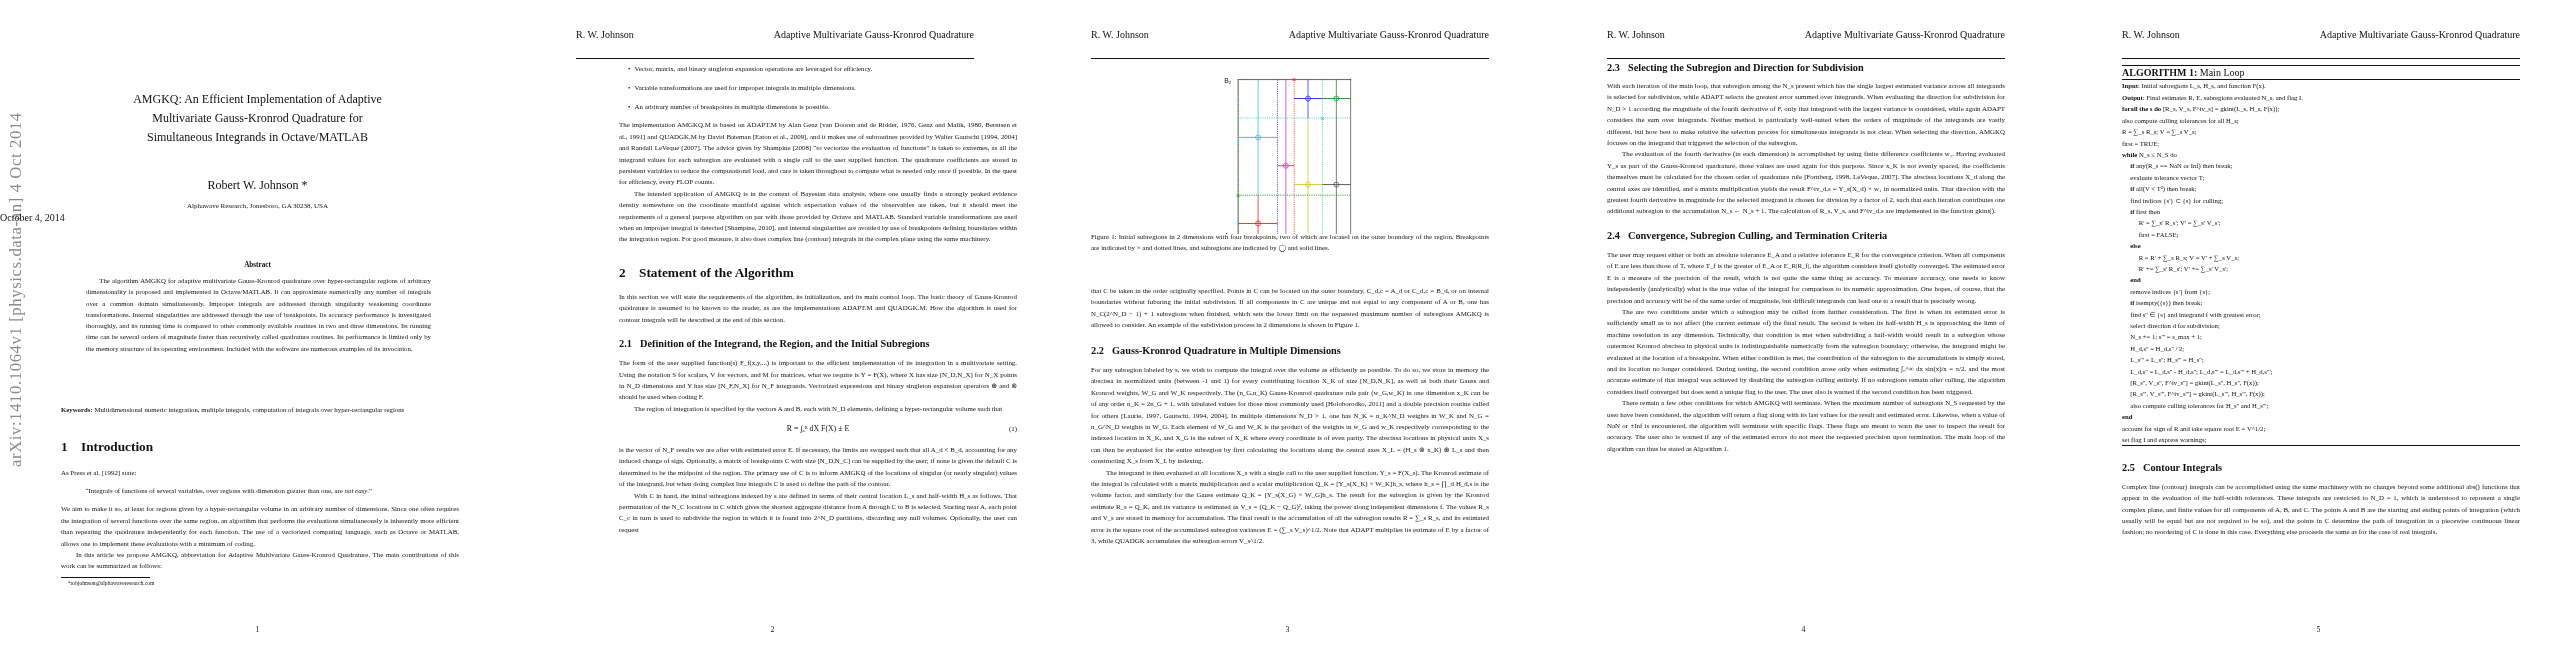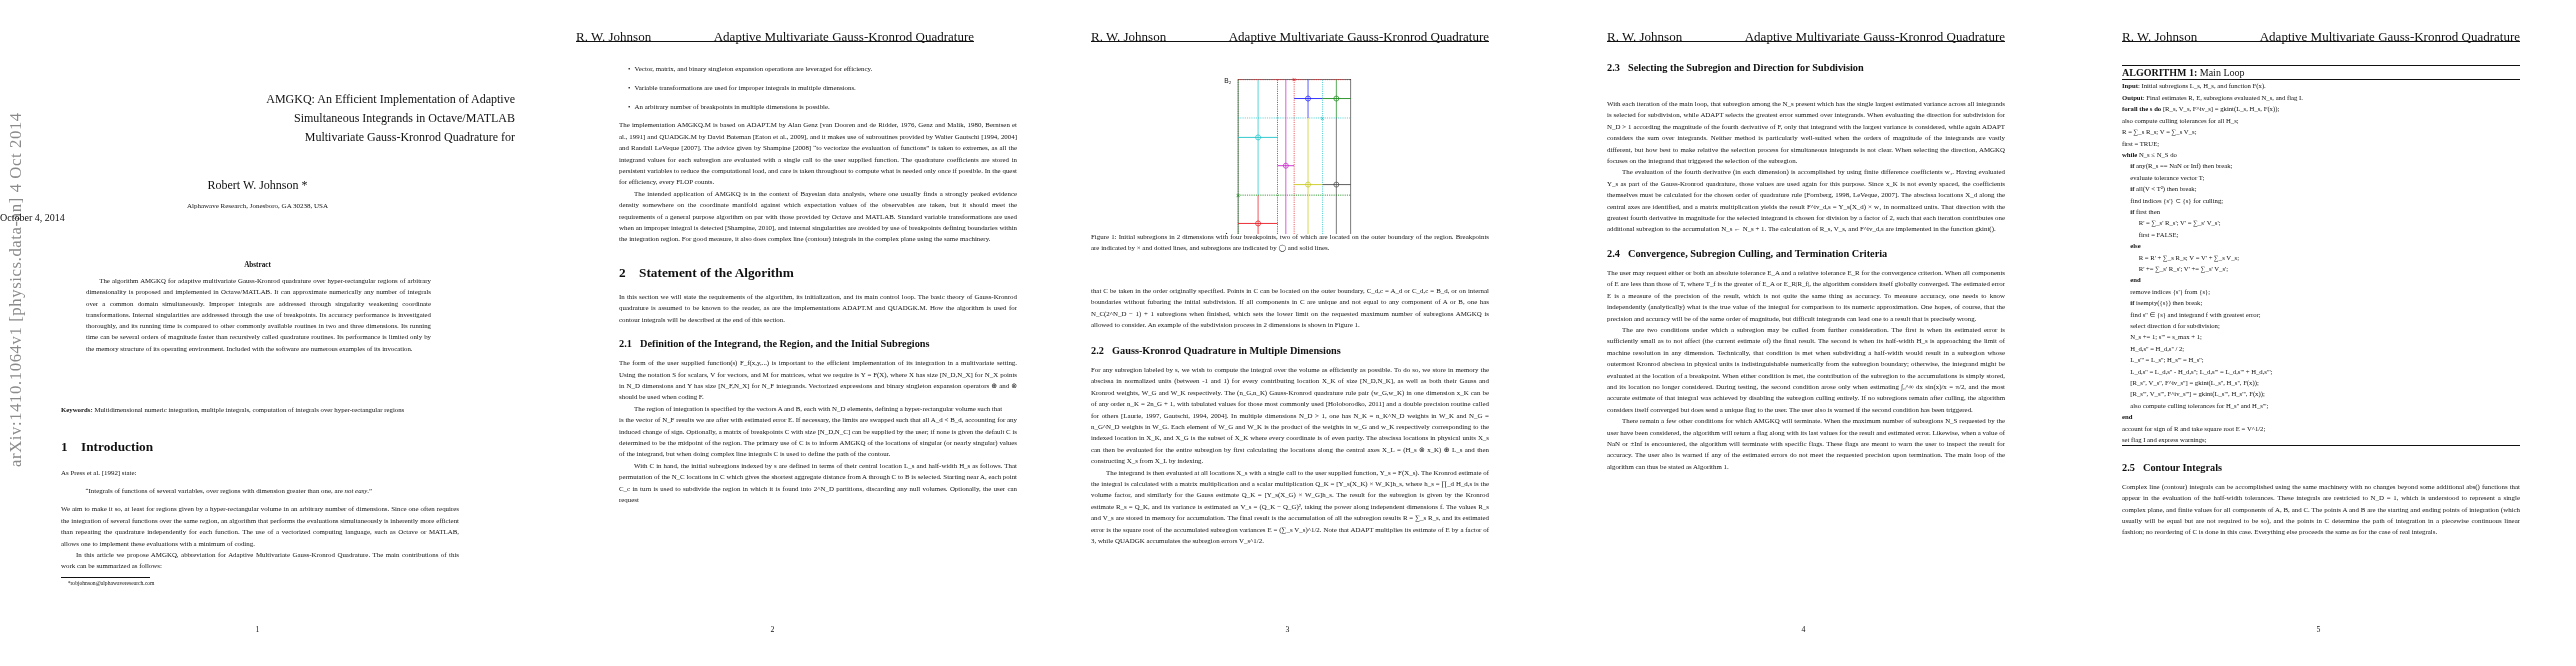--- a/index.html
+++ b/index.html
@@ -1,37 +1,37 @@
 <!DOCTYPE html>
 <html style="font-size:9px"><head>
 <meta charset="utf-8">
 <style>
   html, body { margin: 0; padding: 0; background: #ffffff; }
   body { width: 2576px; height: 667px; position: relative; overflow: hidden;
          font-family: "Liberation Serif", serif; color: #111; }
   .page { position: absolute; top: 0; width: 515px; height: 667px; background: #fff; }
   .content { position: absolute; left: 61px; width: 398px; }
   .running-header { position: absolute; left: 61px; width: 398px; top: 29px; height: 12.2px;
-                    font-size: 13px; display: flex; justify-content: space-between;
-                    border-bottom: 0.8px solid #111; padding-bottom: 0; }
+                    font-size: 10px; display: flex; justify-content: space-between;
+                    border-bottom: 0.8px solid #111; padding-bottom: 17px; }
   .page-number { position: absolute; left: 0; width: 515px; text-align: center; top: 625px; font-size: 7.8px; }
   p { margin: 0; font-size: 6.9px; line-height: 11.4px; text-align: justify; }
   p.indent { text-indent: 15px; }
   h1 { margin: 0; font-size: 13.3px; font-weight: bold; }
   h2 { margin: 0; font-size: 10.3px; font-weight: bold; }
   .secnum { display: inline-block; width: 21px; }
   .secnum1 { display: inline-block; width: 20px; }
 
   
   .arxiv-stamp { position: absolute; left: 5.6px; top: 467px; transform-origin: 0 0;
                  transform: rotate(-90deg); font-family: "Liberation Serif", serif;
                  font-size: 16.7px; color: #8a8a8a; white-space: nowrap; letter-spacing: 0.6px; }
 
   
-  .title { position: absolute; left: 0; width: 515px; top: 90px; text-align: right;
+  .title { position: absolute; left: 0; width: 515px; top: 90px; text-align: center;
            font-size: 12px; line-height: 19px; }
   .author { position: absolute; left: 0; width: 515px; top: 178px; text-align: center; font-size: 12px; }
   .affil { position: absolute; left: 0; width: 515px; top: 202px; text-align: center; font-size: 7px; }
   .date { position: absolute; left: 0; width: 515px; top: 212px; font-size: 10px; }
   .abstract-title { position: absolute; left: 0; width: 515px; top: 261px; text-align: center; font-size: 7.2px; font-weight: bold; }
   .abstract { position: absolute; left: 86px; width: 345px; top: 275px; }
   .abstract p { font-size: 6.8px; line-height: 11.3px; text-indent: 13.3px; }
   .keywords { position: absolute; left: 61px; width: 398px; top: 404px; }
   .quote { margin: 6.7px 0 6.7px 24.5px; width: 350px; }
   .footnote-rule { width: 89px; border-top: 0.6px solid #111; margin-top: 5.6px; }
@@ -55,22 +55,22 @@
   .kw { font-weight: bold; }
   i { font-style: italic; }
 </style>
 </head>
 <body>
 
 <div class="page" style="left:0;">
   <div class="arxiv-stamp">arXiv:1410.1064v1  [physics.data-an]  4 Oct 2014</div>
   <div class="title">
     <div>AMGKQ: An Efficient Implementation of Adaptive</div>
+    <div>Multivariate Gauss-Kronrod Quadrature for</div>
     <div>Simultaneous Integrands in Octave/MATLAB</div>
-    <div>Multivariate Gauss-Kronrod Quadrature for</div>
   </div>
   <div class="author">Robert W. Johnson *</div>
   <div class="affil">Alphawave Research, Jonesboro, GA 30238, USA</div>
   <div class="date">October 4, 2014</div>
   <div class="abstract-title">Abstract</div>
   <div class="abstract">
     <p>The algorithm AMGKQ for adaptive multivariate Gauss-Kronrod quadrature over hyper-rectangular regions of arbitrary dimensionality is proposed and implemented in Octave/MATLAB. It can approximate numerically any number of integrals over a common domain simultaneously. Improper integrals are addressed through singularity weakening coordinate transformations. Internal singularities are addressed through the use of breakpoints. Its accuracy performance is investigated thoroughly, and its running time is compared to other commonly available routines in two and three dimensions. Its running time can be several orders of magnitude faster than recursively called quadrature routines. Its performance is limited only by the memory structure of its operating environment. Included with the software are numerous examples of its invocation.</p>
   </div>
   <div class="keywords">
     <p style="font-size:6.8px;"><b>Keywords:</b> <span>Multidimensional numeric integration, multiple integrals, computation of integrals over hyper-rectangular regions</span></p>
@@ -98,20 +98,24 @@
       <li>Variable transformations are used for improper integrals in multiple dimensions.</li>
       <li>An arbitrary number of breakpoints in multiple dimensions is possible.</li>
     </ul>
     <p>The implementation AMGKQ.M is based on ADAPT.M by Alan Genz [van Dooren and de Ridder, 1976, Genz and Malik, 1980, Berntsen et al., 1991] and QUADGK.M by David Bateman [Eaton et al., 2009], and it makes use of subroutines provided by Walter Gautschi [1994, 2004] and Randall LeVeque [2007]. The advice given by Shampine [2008] “to vectorize the evaluation of functions” is taken to extremes, as all the integrand values for each subregion are evaluated with a single call to the user supplied function. The quadrature coefficients are stored in persistent variables to reduce the computational load, and care is taken throughout to compute what is needed only once if possible. In the quest for efficiency, every FLOP counts.</p>
     <p class="indent">The intended application of AMGKQ is in the context of Bayesian data analysis, where one usually finds a strongly peaked evidence density somewhere on the coordinate manifold against which expectation values of the observables are taken, but it should meet the requirements of a general purpose algorithm on par with those provided by Octave and MATLAB. Standard variable transformations are used when an improper integral is detected [Shampine, 2010], and internal singularities are avoided by use of breakpoints defining boundaries within the integration region. For good measure, it also does complex line (contour) integrals in the complex plane using the same machinery.</p>
     <h1 style="margin-top:20px; margin-bottom:10px;"><span class="secnum1">2</span><span>Statement of the Algorithm</span></h1>
     <p>In this section we will state the requirements of the algorithm, its initialization, and its main control loop. The basic theory of Gauss-Kronrod quadrature is assumed to be known to the reader, as are the implementations ADAPT.M and QUADGK.M. How the algorithm is used for contour integrals will be described at the end of this section.</p>
     <h2 style="margin-top:13.3px; margin-bottom:7.8px;"><span class="secnum">2.1</span><span>Definition of the Integrand, the Region, and the Initial Subregions</span></h2>
     <p>The form of the user supplied function(s) F_f(x,y,...) is important to the efficient implementation of its integration in a multivariate setting. Using the notation S for scalars, V for vectors, and M for matrices, what we require is Y = F(X), where X has size [N_D,N_X] for N_X points in N_D dimensions and Y has size [N_F,N_X] for N_F integrands. Vectorized expressions and binary singleton expansion operators ⊕ and ⊗ should be used when coding F.</p>
     <p class="indent">The region of integration is specified by the vectors A and B, each with N_D elements, defining a hyper-rectangular volume such that</p>
+    <div class="equation">
+      <span>R = ∫ₐᴮ dX F(X) ± E</span>
+      <span class="eq-num">(1)</span>
+    </div>
     <p>is the vector of N_F results we are after with estimated error E. If necessary, the limits are swapped such that all A_d &lt; B_d, accounting for any induced change of sign. Optionally, a matrix of breakpoints C with size [N_D,N_C] can be supplied by the user; if none is given the default C is determined to be the midpoint of the region. The primary use of C is to inform AMGKQ of the locations of singular (or nearly singular) values of the integrand, but when doing complex line integrals C is used to define the path of the contour.</p>
     <p class="indent">With C in hand, the initial subregions indexed by s are defined in terms of their central location L_s and half-width H_s as follows. That permutation of the N_C locations in C which gives the shortest aggregate distance from A through C to B is selected. Starting near A, each point C_c in turn is used to subdivide the region in which it is found into 2^N_D partitions, discarding any null volumes. Optionally, the user can request</p>
   </div>
   <div class="page-number">2</div>
 </div>
 
 <div class="page" style="left:1030px;">
   <div class="running-header">
     <span>R. W. Johnson</span>
     <span>Adaptive Multivariate Gauss-Kronrod Quadrature</span>
@@ -188,21 +192,21 @@
   </div>
   <div class="page-number">3</div>
 </div>
 
 <div class="page" style="left:1546px;">
   <div class="running-header">
     <span>R. W. Johnson</span>
     <span>Adaptive Multivariate Gauss-Kronrod Quadrature</span>
   </div>
   <div class="content" style="top:62px;">
-    <h2 style="margin-bottom:25px;"><span class="secnum">2.3</span><span>Selecting the Subregion and Direction for Subdivision</span></h2>
+    <h2 style="margin-bottom:7px;"><span class="secnum">2.3</span><span>Selecting the Subregion and Direction for Subdivision</span></h2>
     <p>With each iteration of the main loop, that subregion among the N_s present which has the single largest estimated variance across all integrands is selected for subdivision, while ADAPT selects the greatest error summed over integrands. When evaluating the direction for subdivision for N_D &gt; 1 according the magnitude of the fourth derivative of F, only that integrand with the largest variance is considered, while again ADAPT considers the sum over integrands. Neither method is particularly well-suited when the orders of magnitude of the integrands are vastly different, but how best to make relative the selection process for simultaneous integrands is not clear. When selecting the direction, AMGKQ focuses on the integrand that triggered the selection of the subregion.</p>
     <p class="indent">The evaluation of the fourth derivative (in each dimension) is accomplished by using finite difference coefficients w₄. Having evaluated Y_s as part of the Gauss-Kronrod quadrature, those values are used again for this purpose. Since x_K is not evenly spaced, the coefficients themselves must be calculated for the chosen order of quadrature rule [Fornberg, 1998, LeVeque, 2007]. The abscissa locations X_d along the central axes are identified, and a matrix multiplication yields the result F^iv_d,s = Y_s(X_d) × w₄ in normalized units. That direction with the greatest fourth derivative in magnitude for the selected integrand is chosen for division by a factor of 2, such that each iteration contributes one additional subregion to the accumulation N_s ← N_s + 1. The calculation of R_s, V_s, and F^iv_d,s are implemented in the function gkint().</p>
     <h2 style="margin-top:13.3px; margin-bottom:7.8px;"><span class="secnum">2.4</span><span>Convergence, Subregion Culling, and Termination Criteria</span></h2>
     <p>The user may request either or both an absolute tolerance E_A and a relative tolerance E_R for the convergence criterion. When all components of E are less than those of T, where T_f is the greater of E_A or E_R|R_f|, the algorithm considers itself globally converged. The estimated error E is a measure of the precision of the result, which is not quite the same thing as accuracy. To measure accuracy, one needs to know independently (analytically) what is the true value of the integral for comparison to its numeric approximation. One hopes, of course, that the precision and accuracy will be of the same order of magnitude, but difficult integrands can lead one to a result that is precisely wrong.</p>
     <p class="indent">The are two conditions under which a subregion may be culled from further consideration. The first is when its estimated error is sufficiently small as to not affect (the current estimate of) the final result. The second is when its half-width H_s is approaching the limit of machine resolution in any dimension. Technically, that condition is met when subdividing a half-width would result in a subregion whose outermost Kronrod abscissa in physical units is indistinguishable numerically from the subregion boundary; otherwise, the integrand might be evaluated at the location of a breakpoint. When either condition is met, the contribution of the subregion to the accumulations is simply stored, and its location no longer considered. During testing, the second condition arose only when estimating ∫₀^∞ dx sin(x)/x = π/2, and the most accurate estimate of that integral was achieved by disabling the subregion culling entirely. If no subregions remain after culling, the algorithm considers itself converged but does send a unique flag to the user. The user also is warned if the second condition has been triggered.</p>
     <p class="indent">There remain a few other conditions for which AMGKQ will terminate. When the maximum number of subregions N_S requested by the user have been considered, the algorithm will return a flag along with its last values for the result and estimated error. Likewise, when a value of NaN or ±Inf is encountered, the algorithm will terminate with specific flags. These flags are meant to warn the user to inspect the result for accuracy. The user also is warned if any of the estimated errors do not meet the requested precision upon termination. The main loop of the algorithm can thus be stated as Algorithm 1.</p>
   </div>
   <div class="page-number">4</div>
 </div>
 

